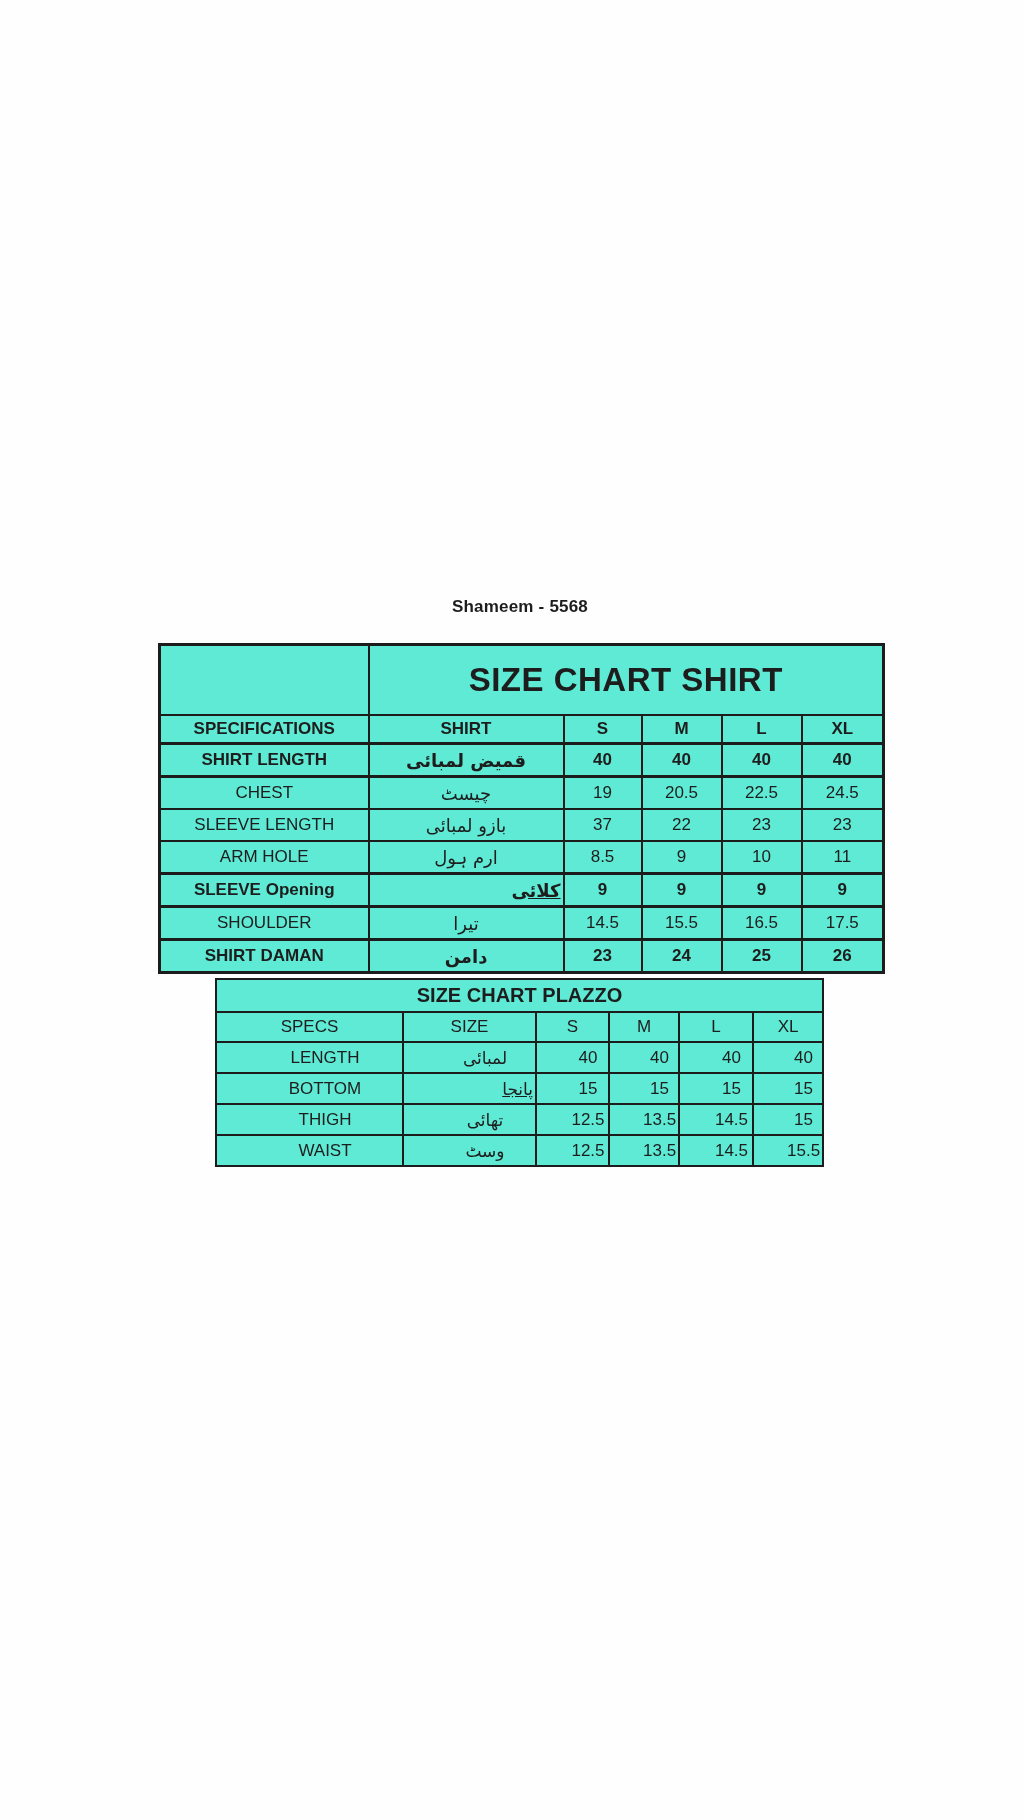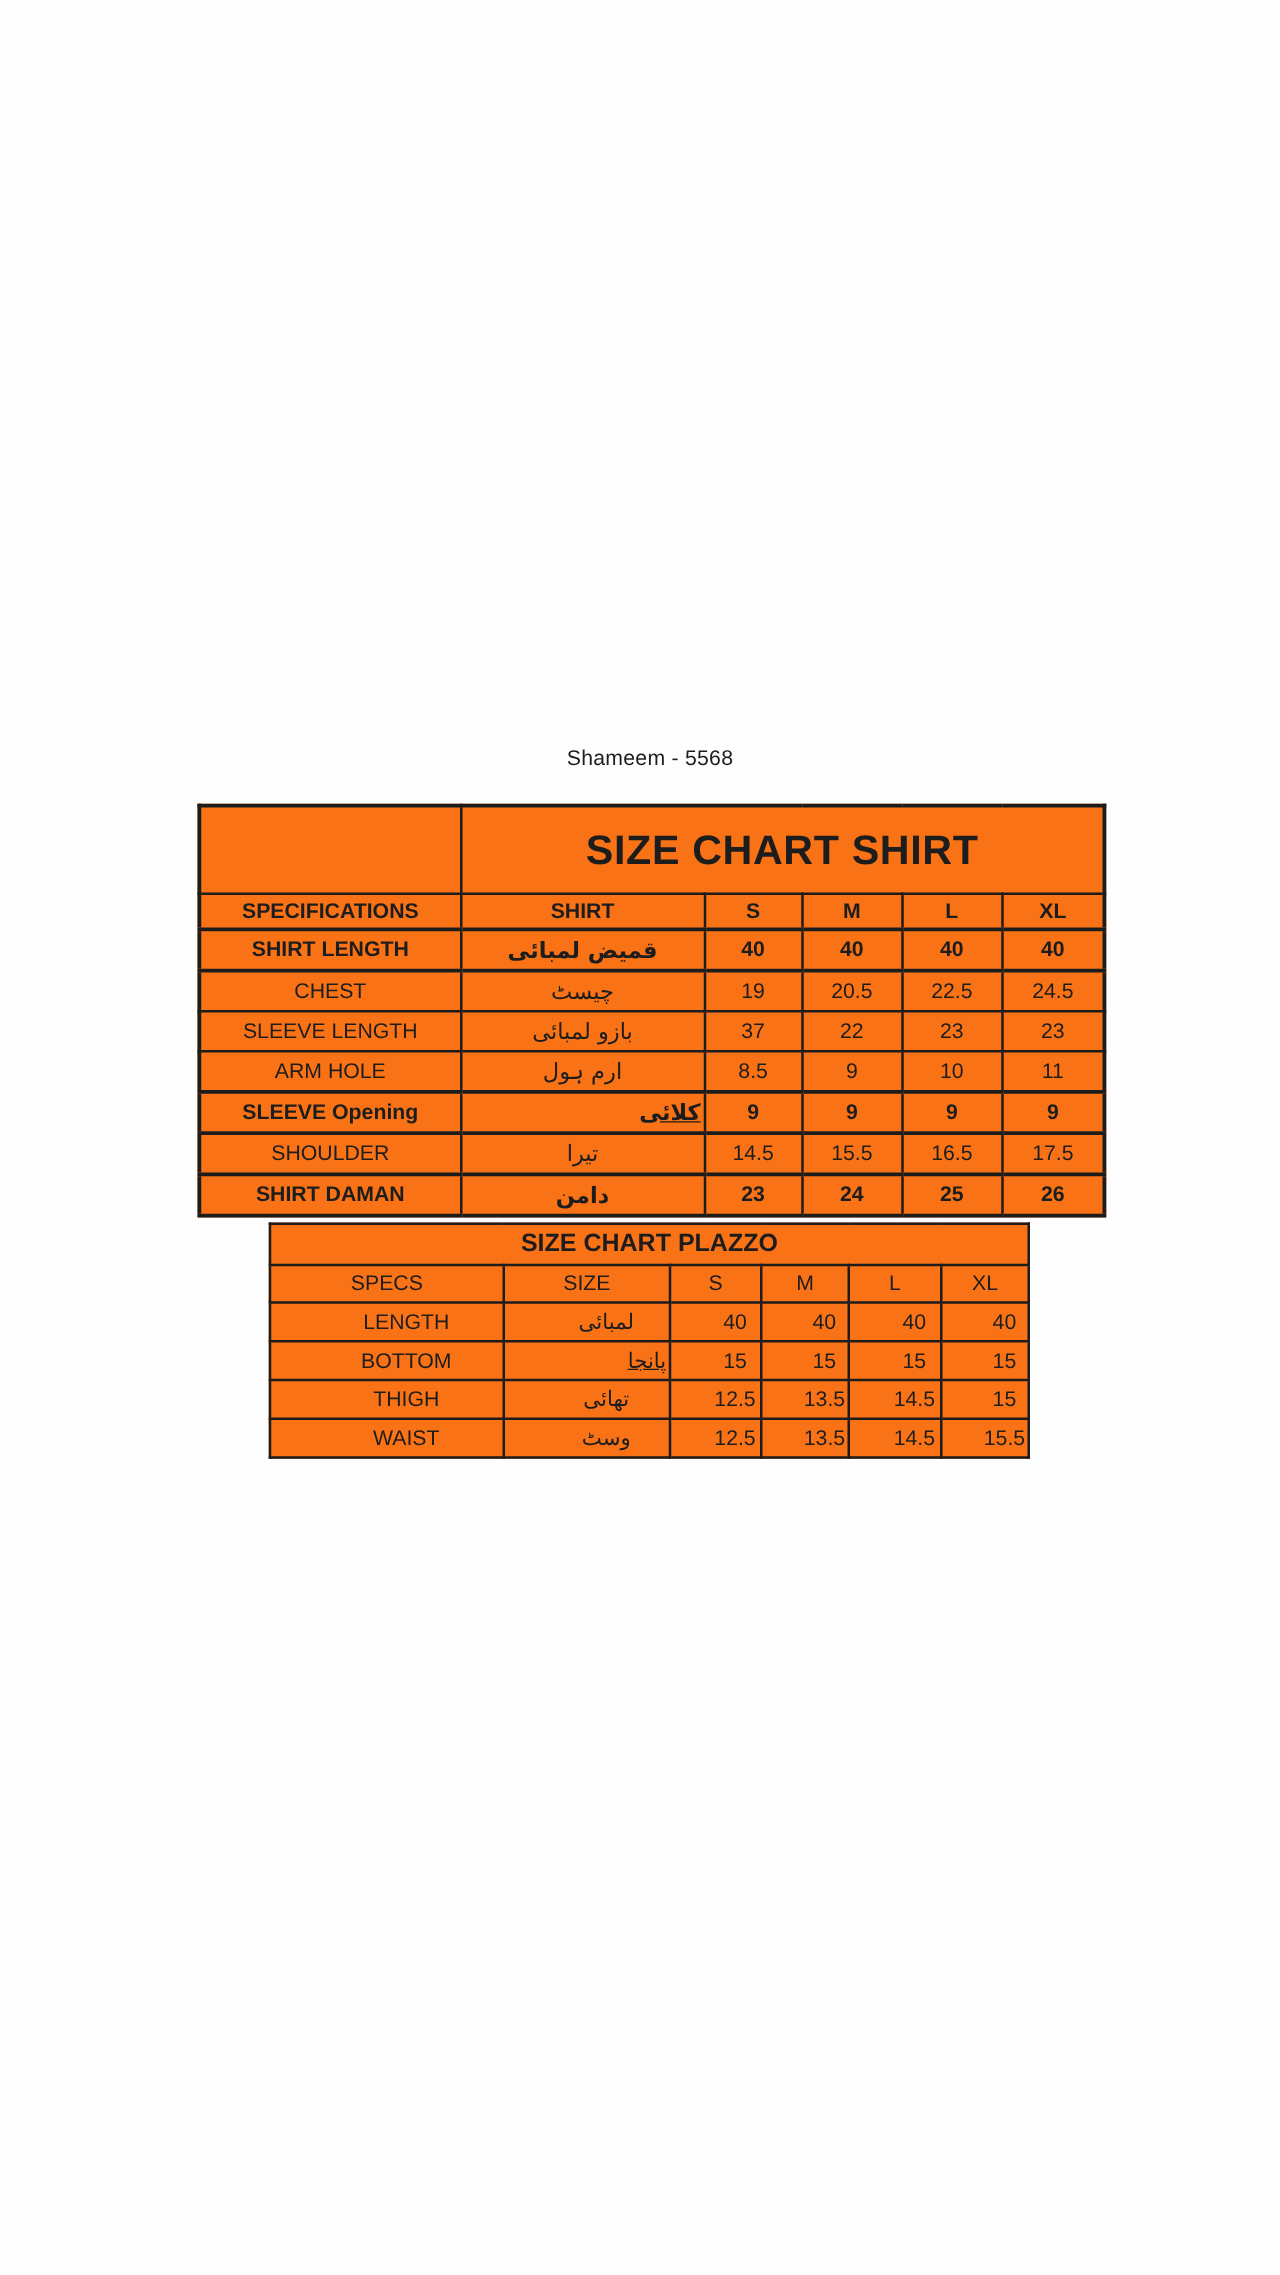--- a/index.html
+++ b/index.html
@@ -8,28 +8,28 @@
     width:1024px;height:1820px;
     background:#fefefe;
     overflow:hidden;
     font-family:"Liberation Sans",sans-serif;
     color:#1d1d1d;
   }
   .doc-title{
     position:absolute;
     left:158px;top:597px;width:724px;
     text-align:center;
-    font-size:17px;font-weight:normal;
+    font-size:17px;font-weight:bold;
     letter-spacing:.2px;
   }
   table{
     position:absolute;
     border-collapse:collapse;
     table-layout:fixed;
-    background:#f97316;
+    background:#5eead4;
   }
   td{
     border:2px solid #1c1c1c;
     text-align:center;
     vertical-align:middle;
     padding:0 2px;
     font-size:17px;
     overflow:hidden;
     white-space:nowrap;
   }

